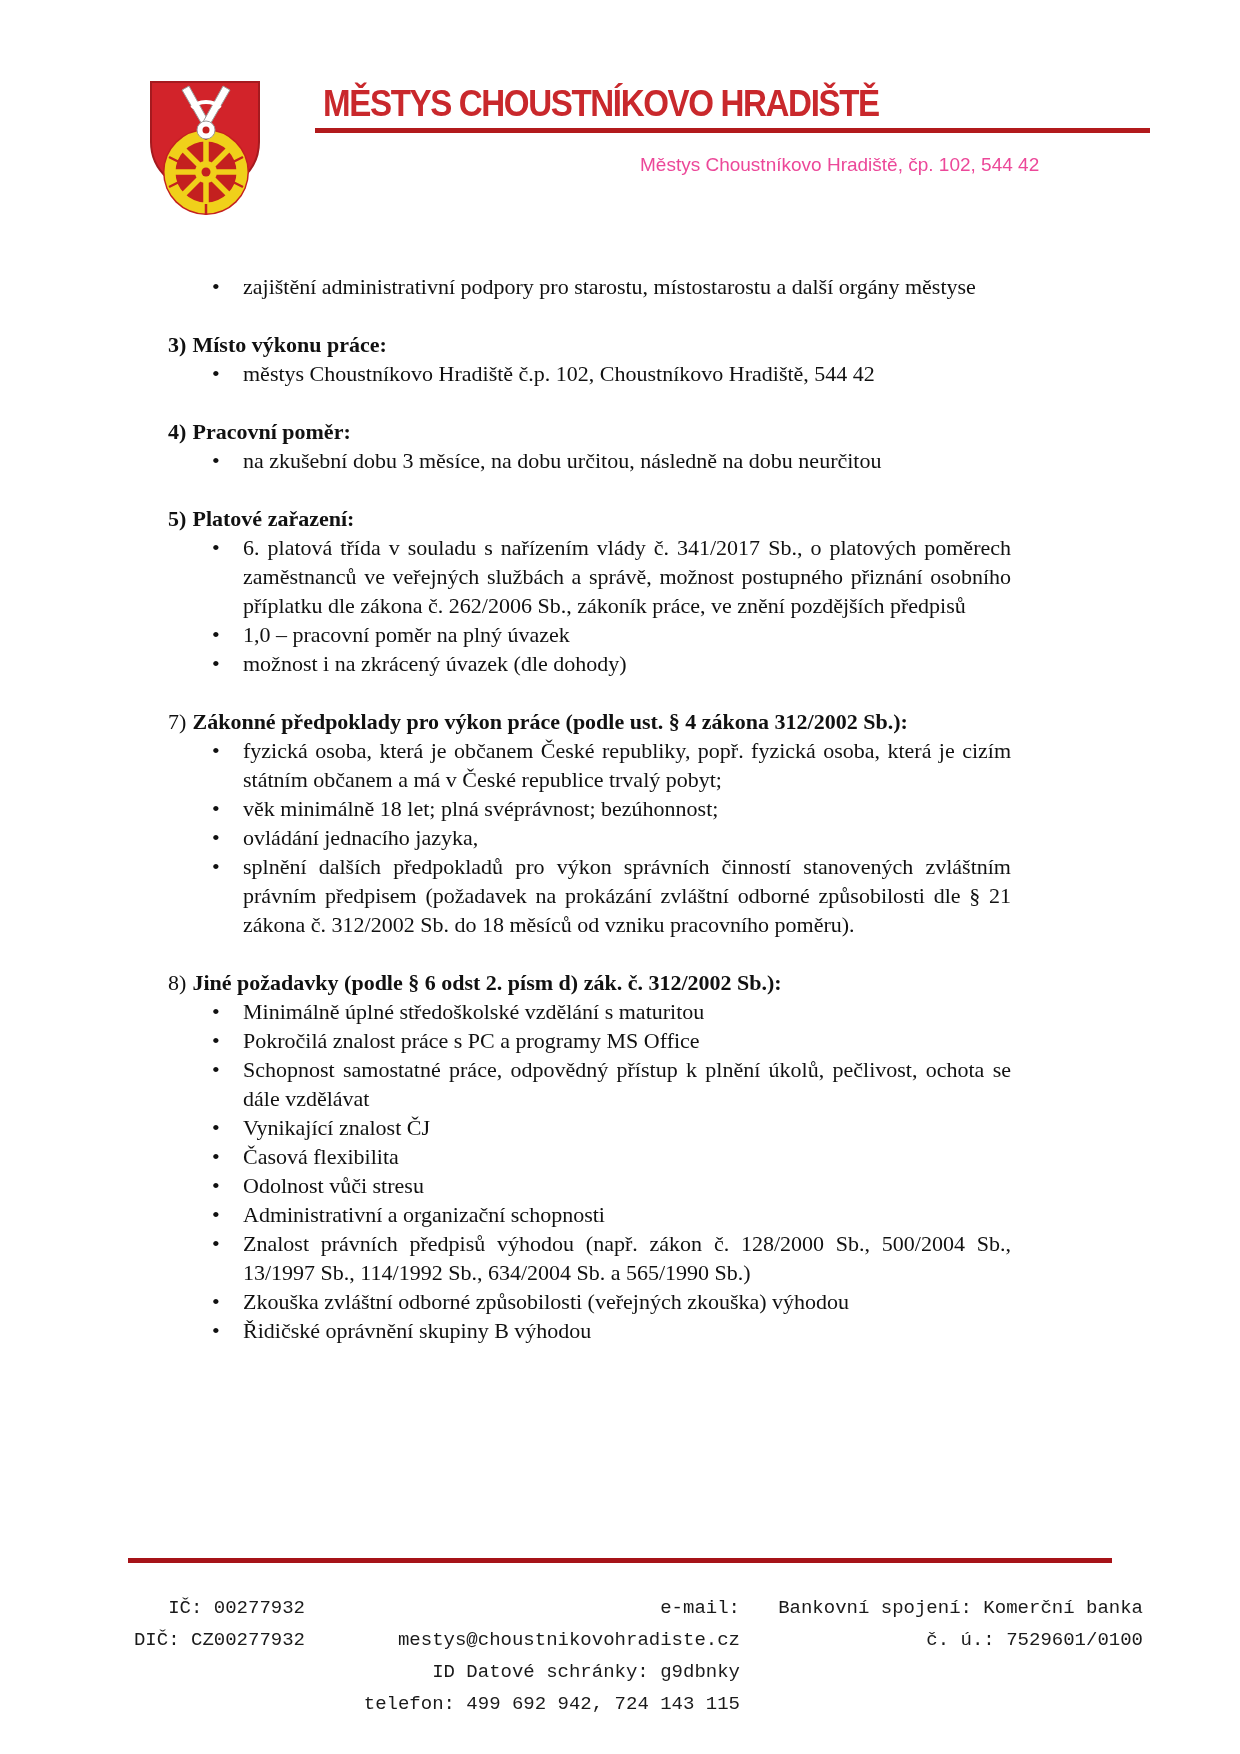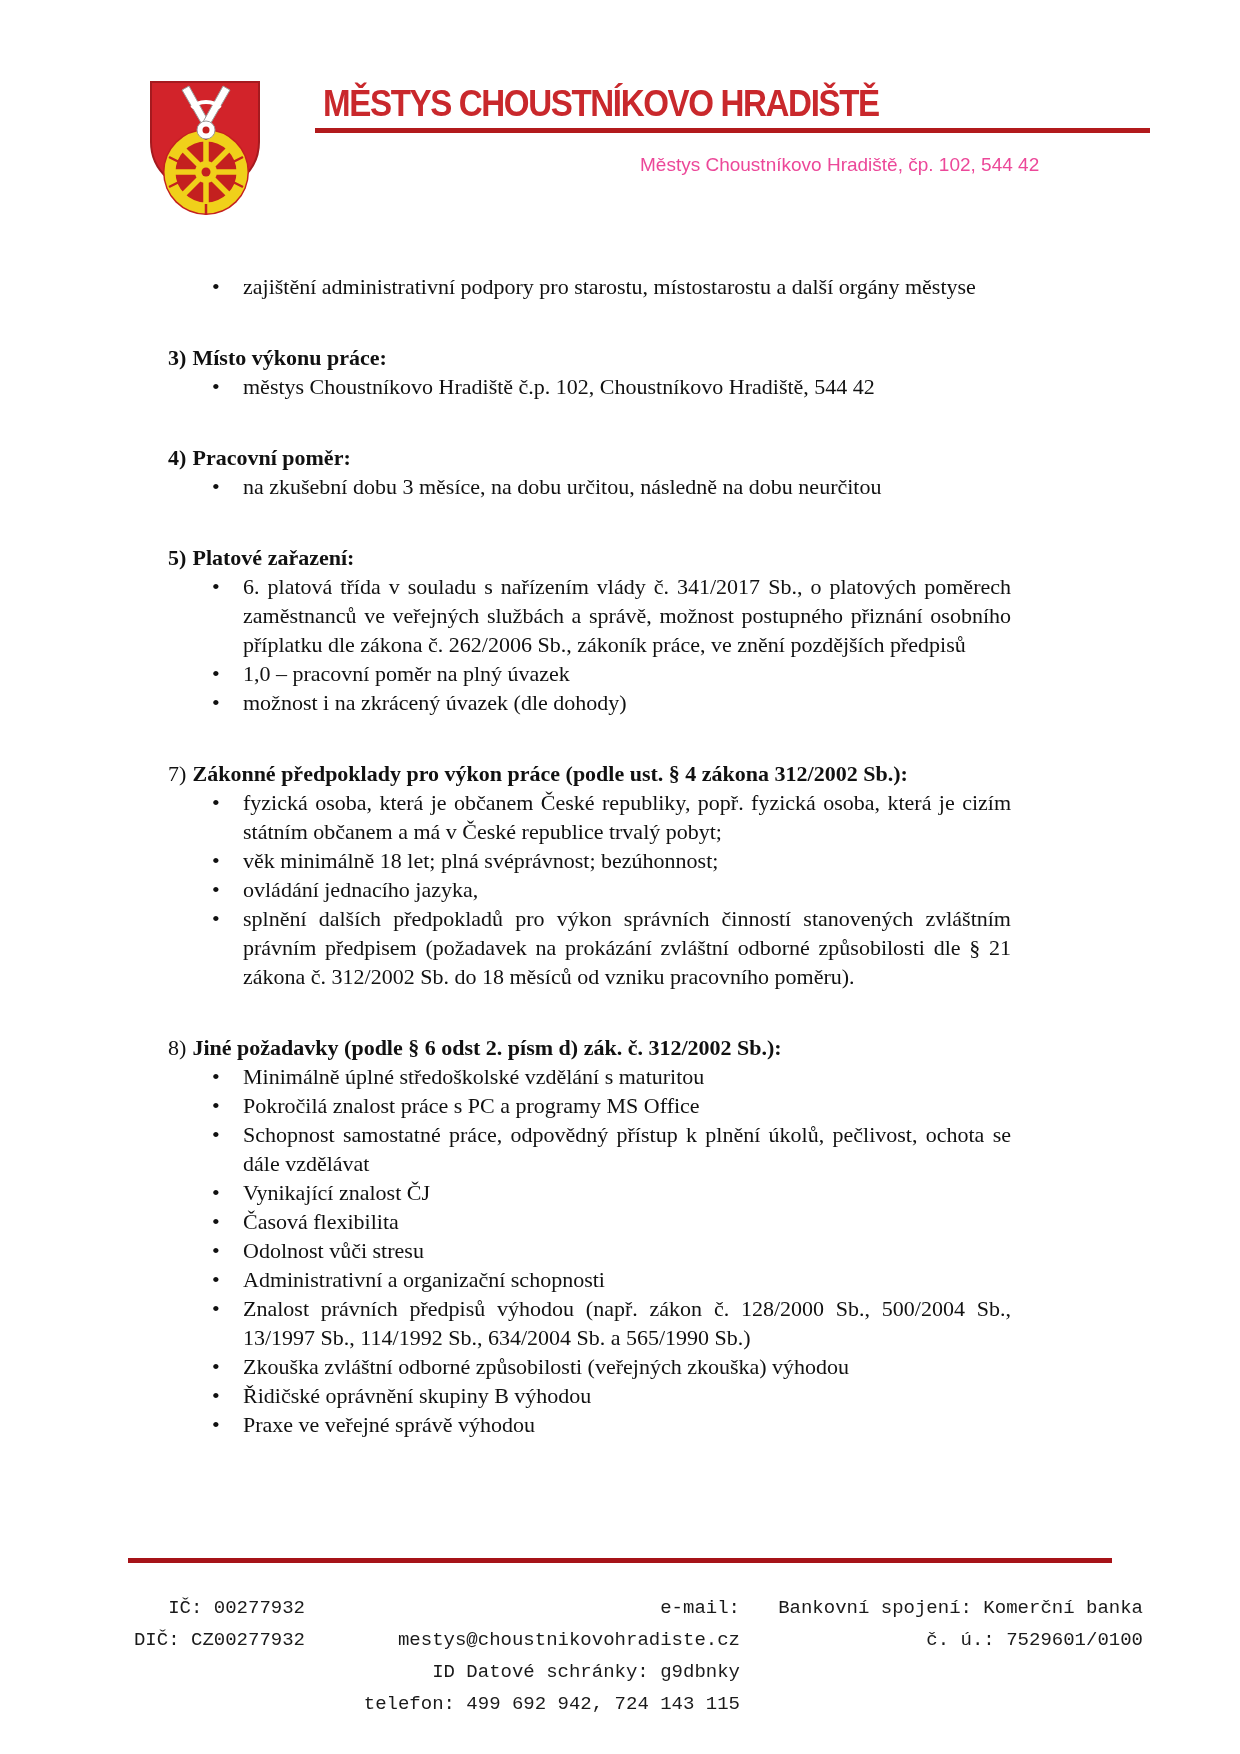--- a/index.html
+++ b/index.html
@@ -20,21 +20,21 @@
   .header-address{
     position:absolute;left:640px;top:152px;width:400px;white-space:nowrap;
     font-family:"Liberation Sans","DejaVu Sans",sans-serif;
     font-size:19px;line-height:26px;color:#ec4899;
   }
   
   .content{position:absolute;left:168px;top:272px;width:843px;font-size:22px;line-height:29px;}
   .content ul{margin:0;padding:0;list-style:none;}
   .content li{position:relative;padding-left:75px;text-align:justify;}
   .content li::before{content:"\2022";position:absolute;left:44px;top:0;font-size:22px;}
-  .sec-heading{margin-top:42px;font-weight:700;}
+  .sec-heading{margin-top:29px;font-weight:700;}
   .sec-num{margin-right:0.28em;}
   .plain-num .sec-num{font-weight:400;}
   
   .footer-rule{position:absolute;left:128px;top:1558px;width:984px;height:5px;background:#a61318;}
   .fcol{
     position:absolute;top:1592px;text-align:right;
     font-family:Liberation Mono, monospace;
     font-size:19px;line-height:32px;color:#1a1a1a;
   }
   .fcol1{left:100px;width:205px;}
@@ -146,21 +146,20 @@
         <li>Minimálně úplné středoškolské vzdělání s maturitou</li>
         <li>Pokročilá znalost práce s PC a programy MS Office</li>
         <li>Schopnost samostatné práce, odpovědný přístup k plnění úkolů, pečlivost, ochota se dále vzdělávat</li>
         <li>Vynikající znalost ČJ</li>
         <li>Časová flexibilita</li>
         <li>Odolnost vůči stresu</li>
         <li>Administrativní a organizační schopnosti</li>
         <li>Znalost právních předpisů výhodou (např. zákon č. 128/2000 Sb., 500/2004 Sb., 13/1997 Sb., 114/1992 Sb., 634/2004 Sb. a 565/1990 Sb.)</li>
         <li>Zkouška zvláštní odborné způsobilosti (veřejných zkouška) výhodou</li>
         <li>Řidičské oprávnění skupiny B výhodou</li>
-        <li>Praxe ve veřejné správě výhodou</li>
       </ul>
     </section>
 
   </main>
 
   <div class="footer-rule"></div>
 
   <div class="fcol fcol1">
     <div>IČ: 00277932</div>
     <div>DIČ: CZ00277932</div>

